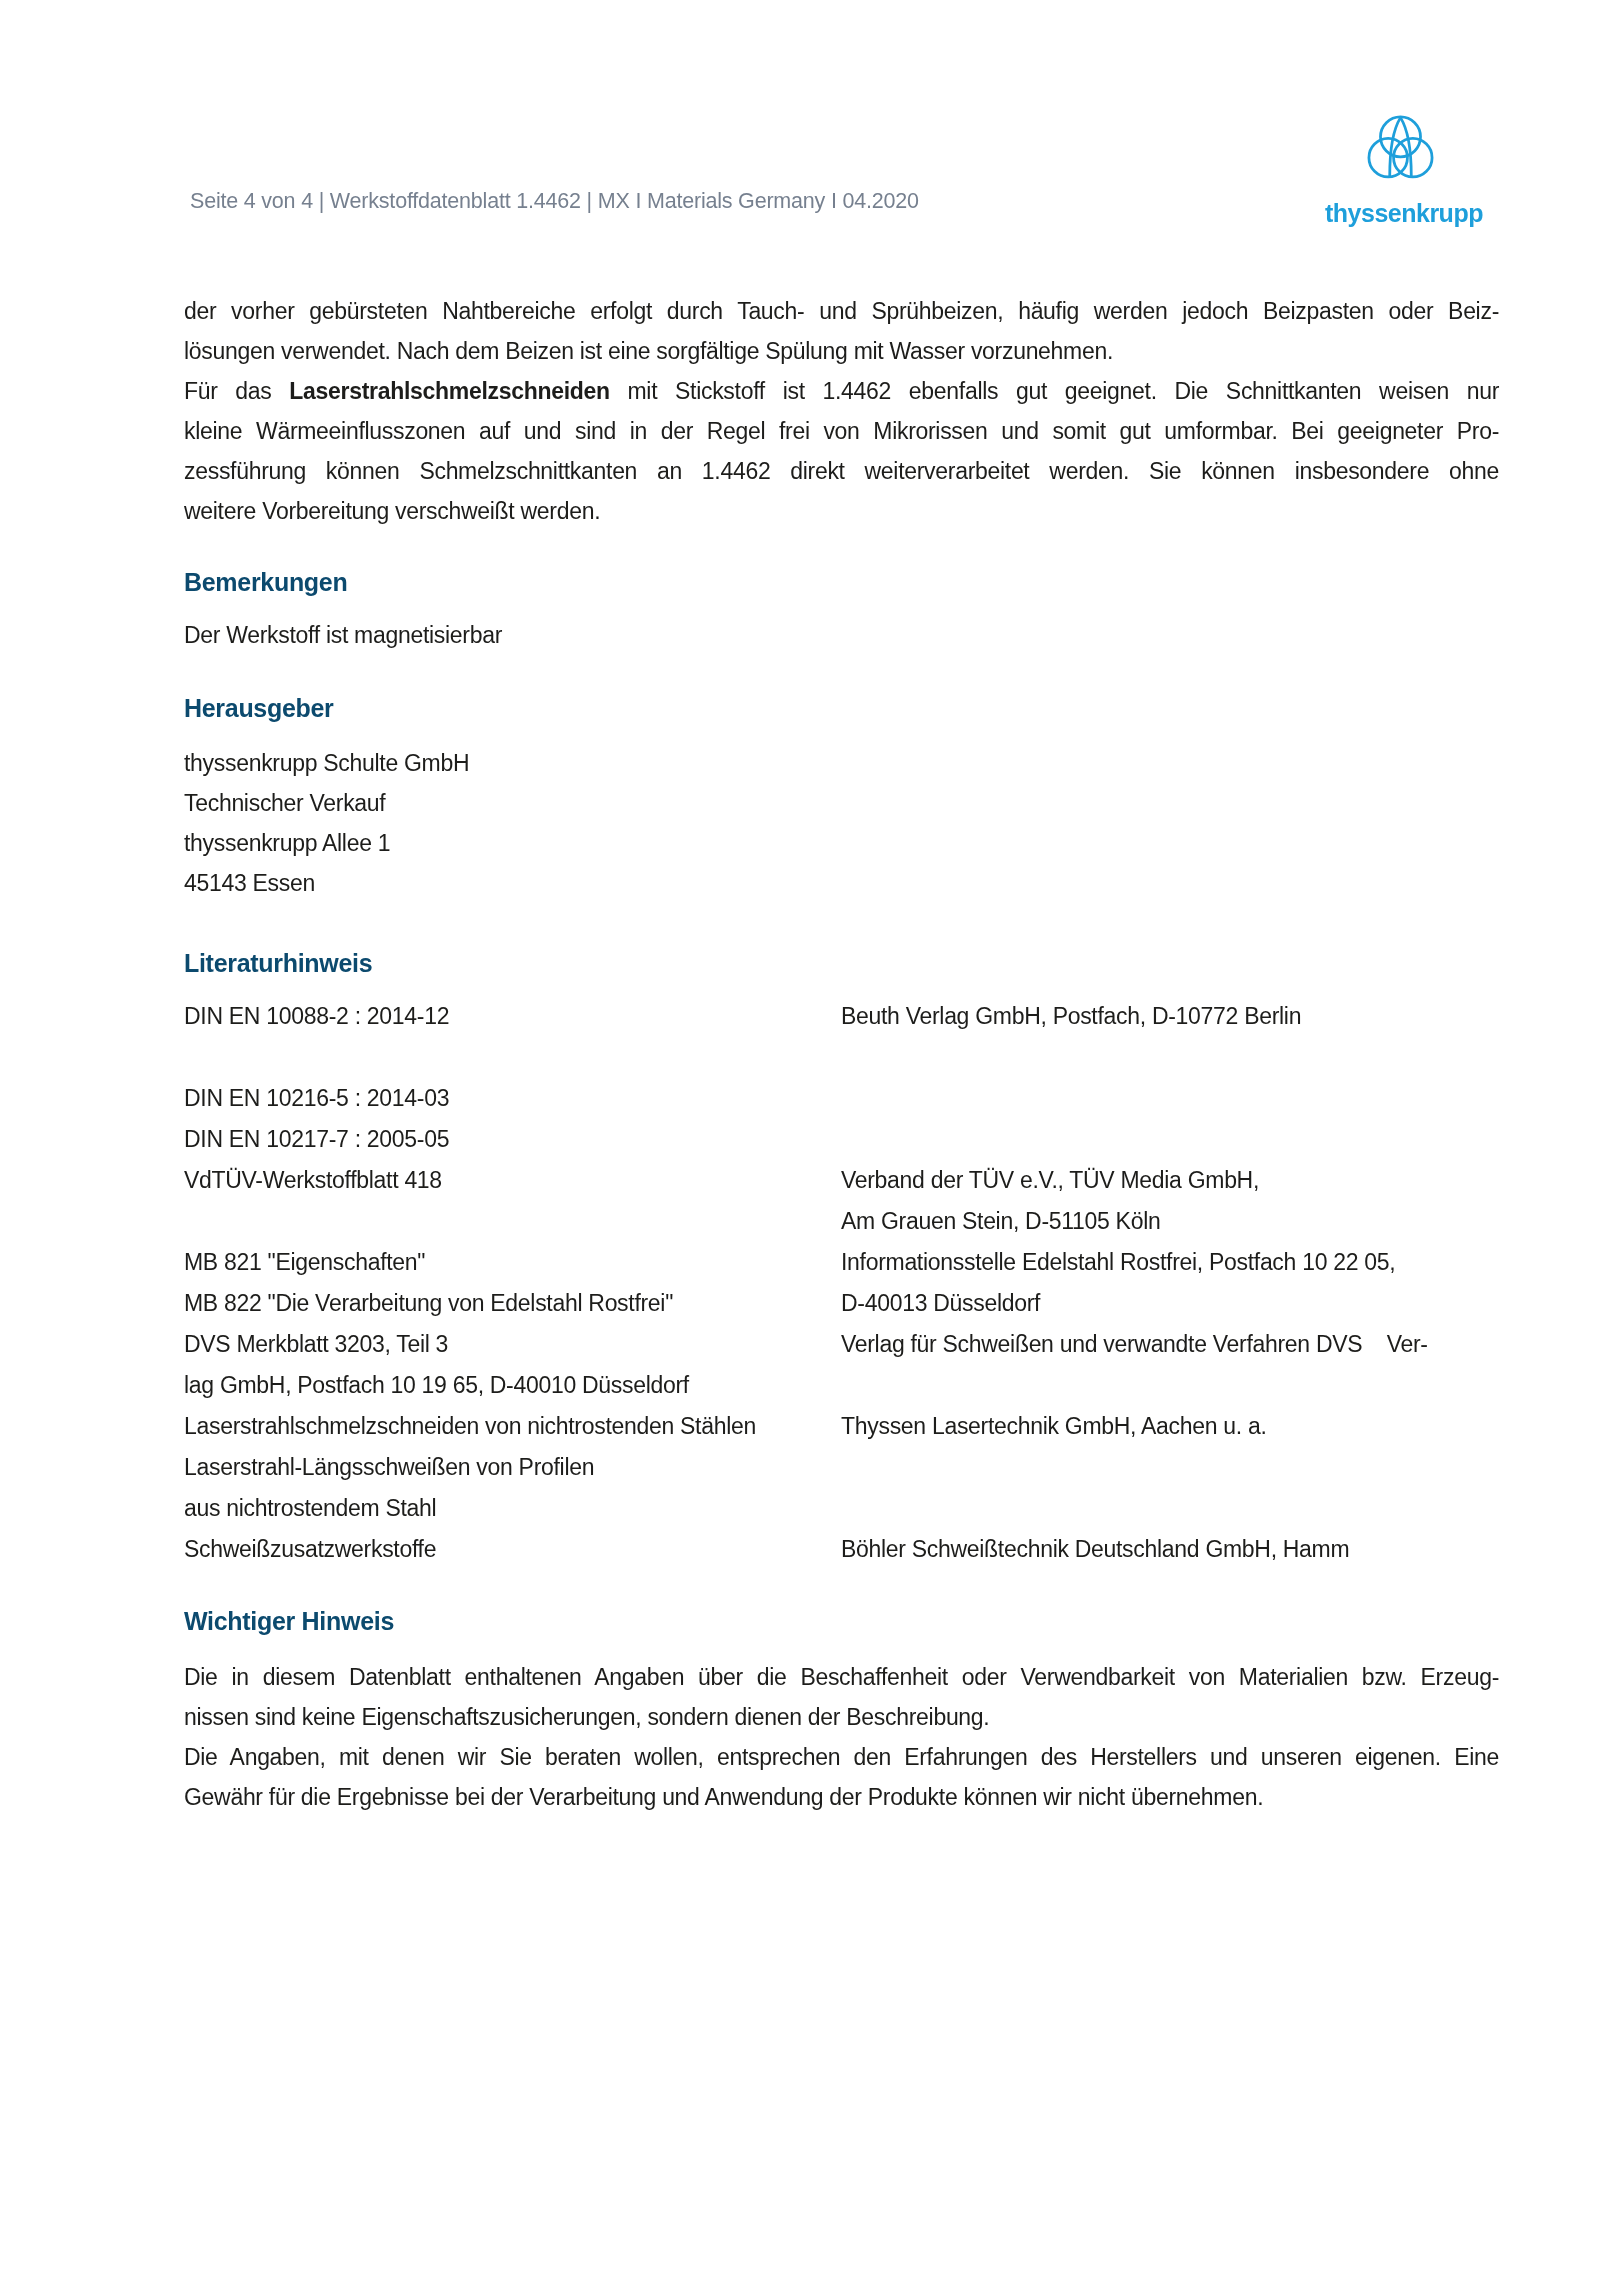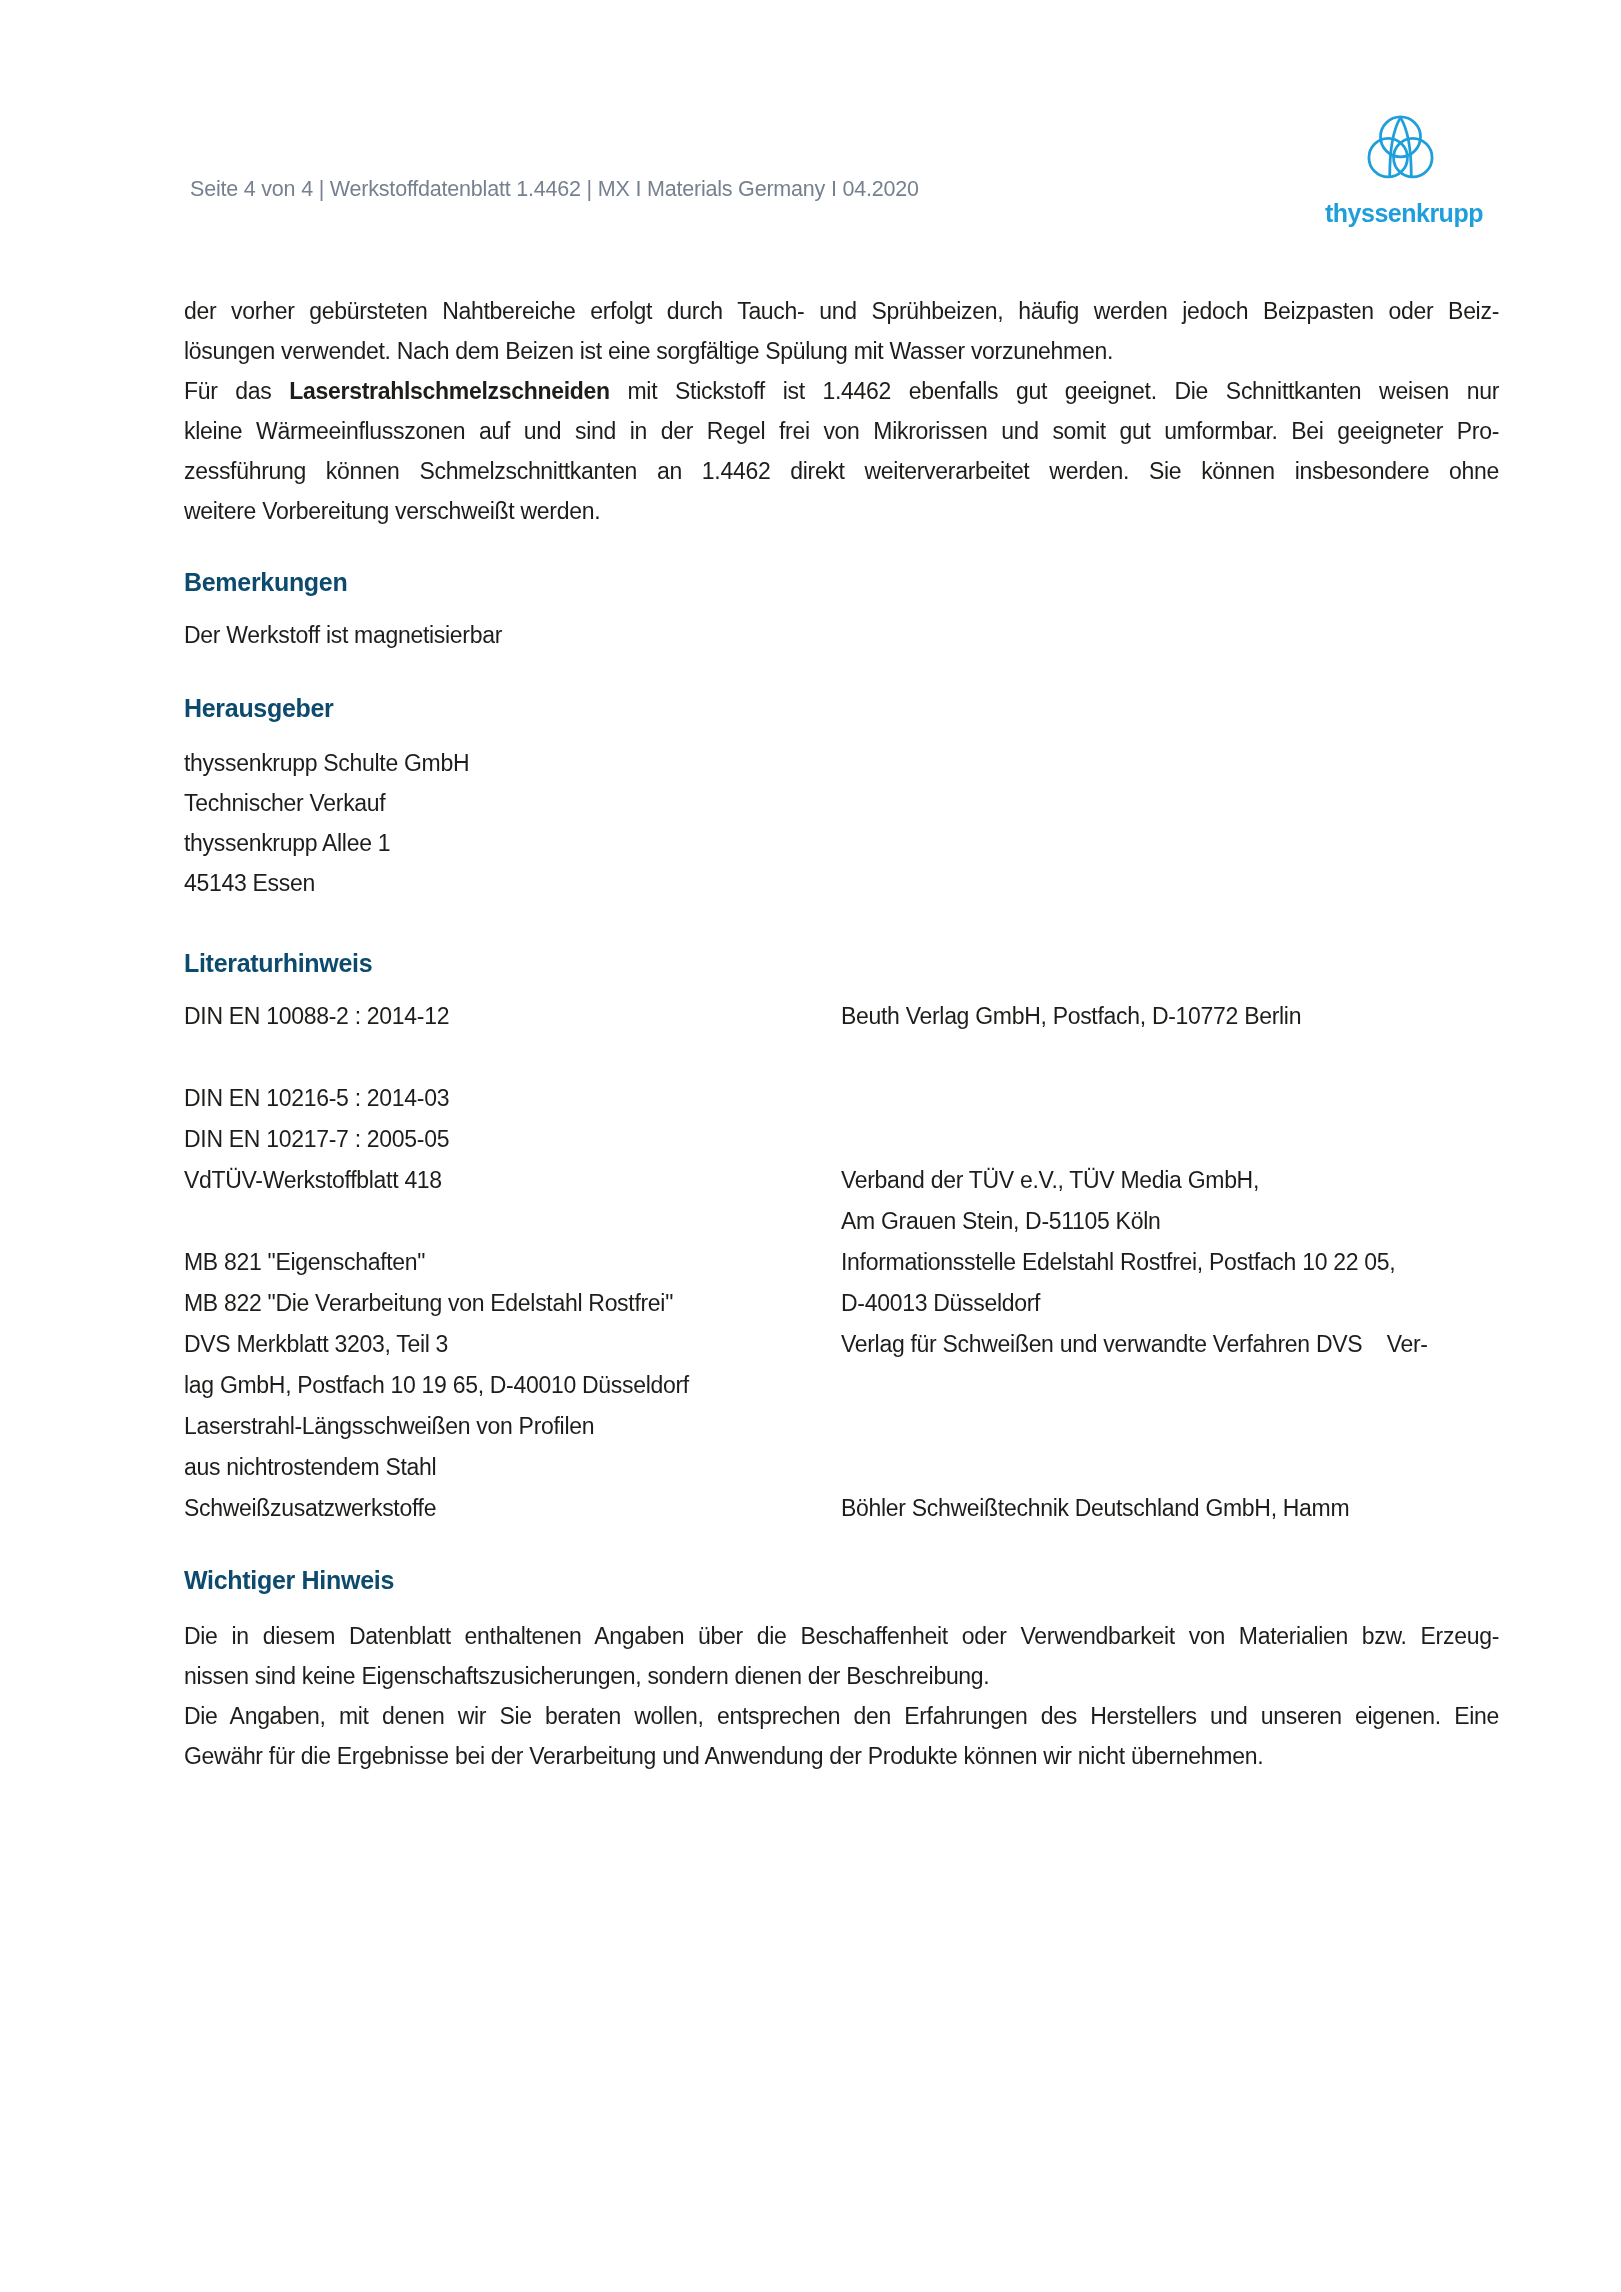--- a/index.html
+++ b/index.html
@@ -10,21 +10,21 @@
     background: #ffffff;
     font-family: "Liberation Sans", sans-serif;
     color: #1d1d1b;
     overflow: hidden;
   }
 
   
   .header-meta {
     position: absolute;
     left: 190px;
-    top: 177px;
+    top: 189px;
     font-size: 21.5px;
     letter-spacing: -0.2px;
     color: #76808f;
     white-space: nowrap;
   }
   .logo {
     position: absolute;
     left: 1325px;
     top: 111px;
     width: 150px;
@@ -150,20 +150,24 @@
         </div>
         <div class="lit-row">
           <div class="lit-left">DVS Merkblatt 3203, Teil 3</div>
           <div class="lit-right">Verlag für Schweißen und verwandte Verfahren DVS&nbsp;&nbsp;&nbsp;&nbsp;Ver-</div>
         </div>
         <div class="lit-row">
           <div class="lit-left">lag GmbH, Postfach 10 19 65, D-40010 Düsseldorf</div>
           <div class="lit-right"></div>
         </div>
         <div class="lit-row">
+          <div class="lit-left">Laserstrahlschmelzschneiden von nichtrostenden Stählen</div>
+          <div class="lit-right">Thyssen Lasertechnik GmbH, Aachen u. a.</div>
+        </div>
+        <div class="lit-row">
           <div class="lit-left">Laserstrahl-Längsschweißen von Profilen</div>
           <div class="lit-right"></div>
         </div>
         <div class="lit-row">
           <div class="lit-left">aus nichtrostendem Stahl</div>
           <div class="lit-right"></div>
         </div>
         <div class="lit-row">
           <div class="lit-left">Schweißzusatzwerkstoffe</div>
           <div class="lit-right">Böhler Schweißtechnik Deutschland GmbH, Hamm</div>

